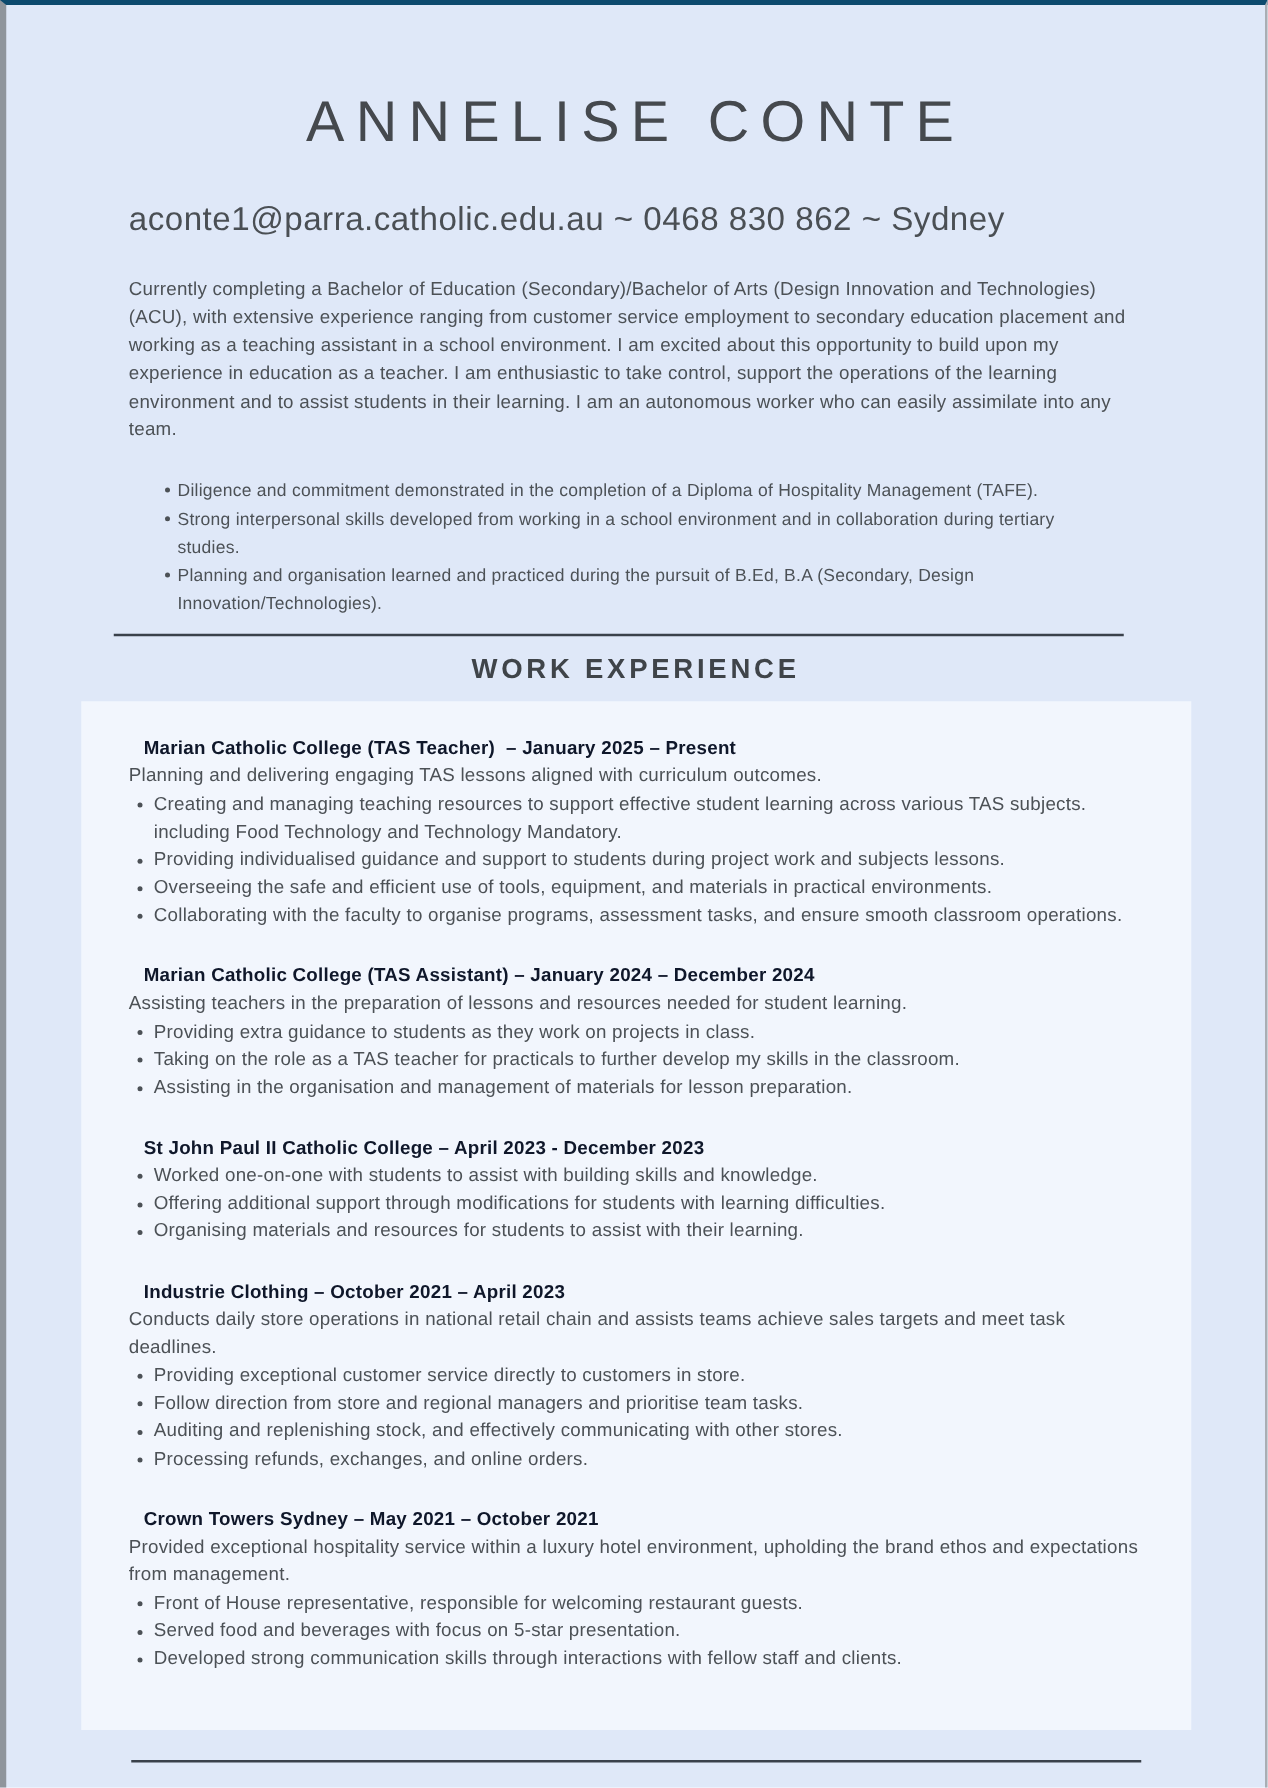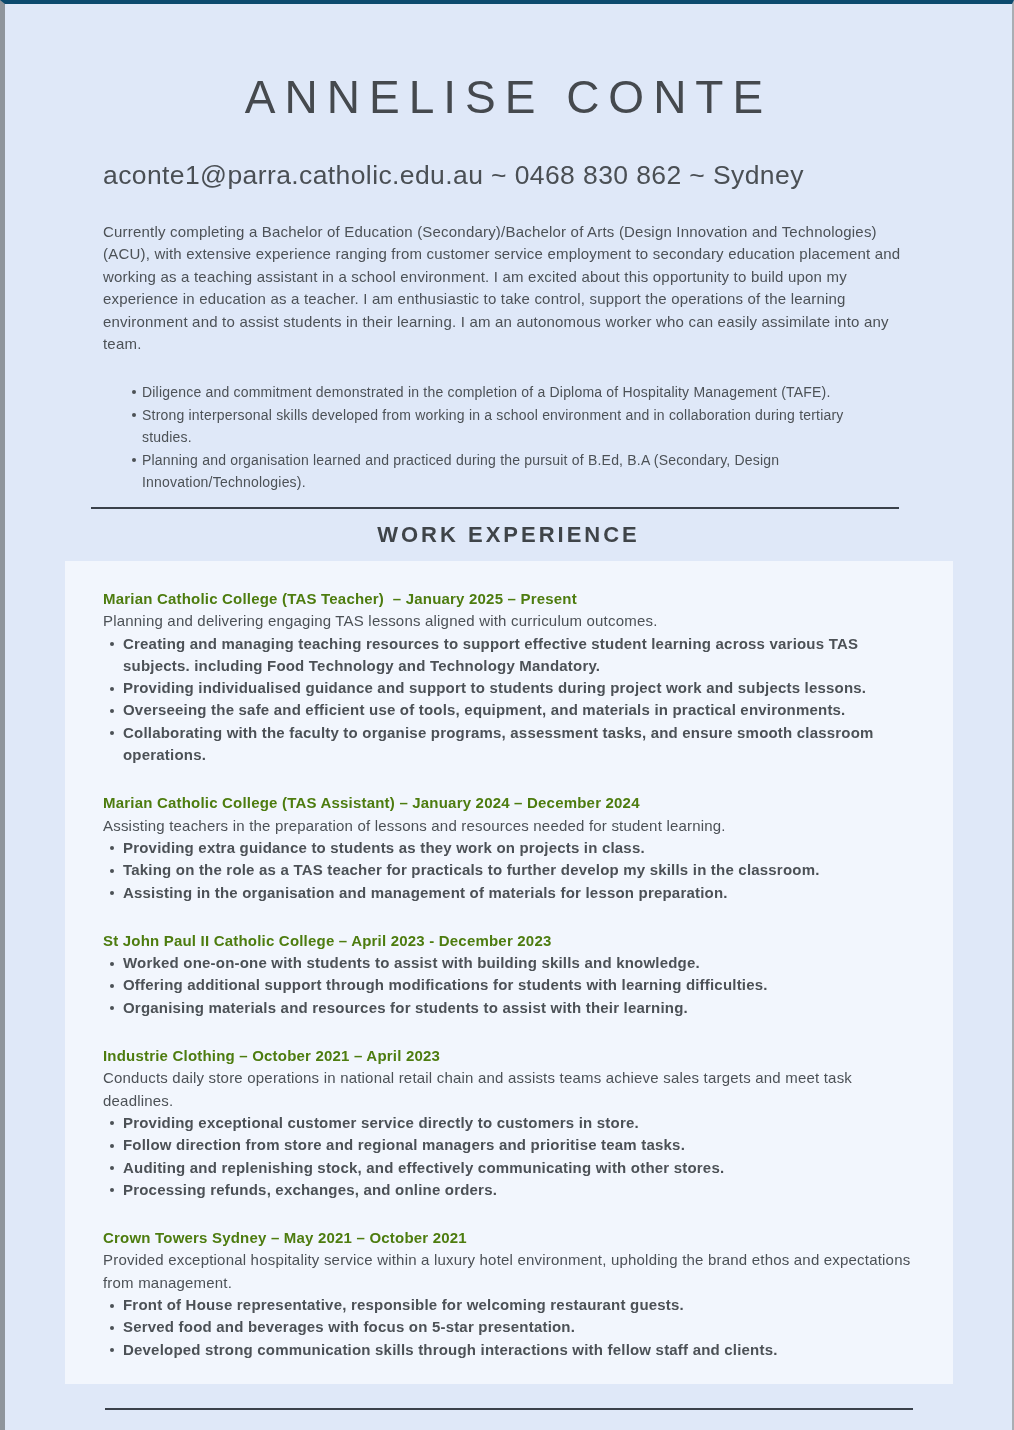--- a/index.html
+++ b/index.html
@@ -87,28 +87,28 @@
   .job {
     margin-top: 26px;
     font-size: 15px;
     line-height: 22.3px;
     letter-spacing: 0.2px;
     color: #4c5156;
   }
   .job:first-child { margin-top: 0; }
   .job-title {
     font-weight: 700;
-    color: #4d7c0f;
+    color: #0f172a;
     white-space: pre-wrap;
+    margin-left: 12px;
   }
   .job-bullets {
     list-style: none;
     margin: 0;
     padding: 0;
-    font-weight: bold;
   }
   .job-bullets li { position: relative; padding-left: 20px; }
   .job-bullets li::before {
     content: "";
     position: absolute;
     left: 7px; top: 9.5px;
     width: 4px; height: 4px;
     border-radius: 50%;
     background: #4c5156;
   }

